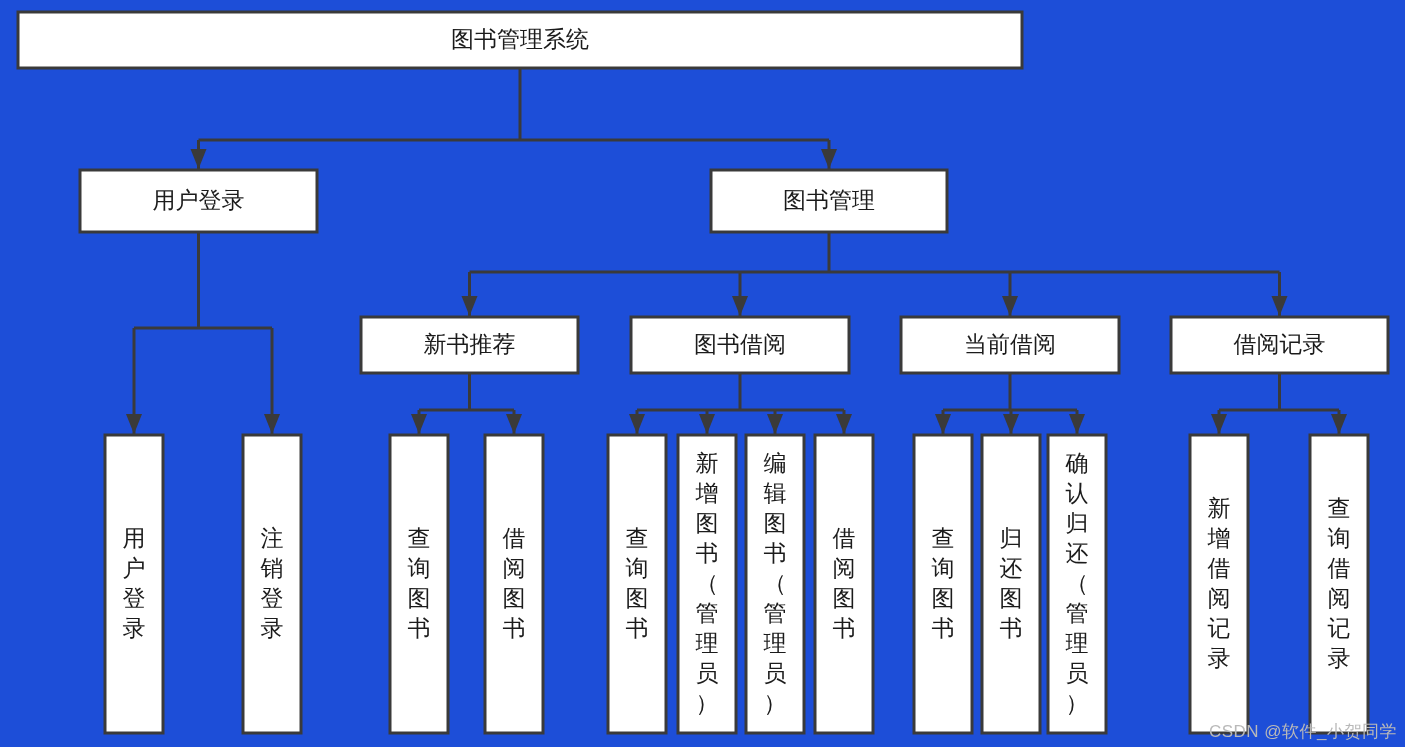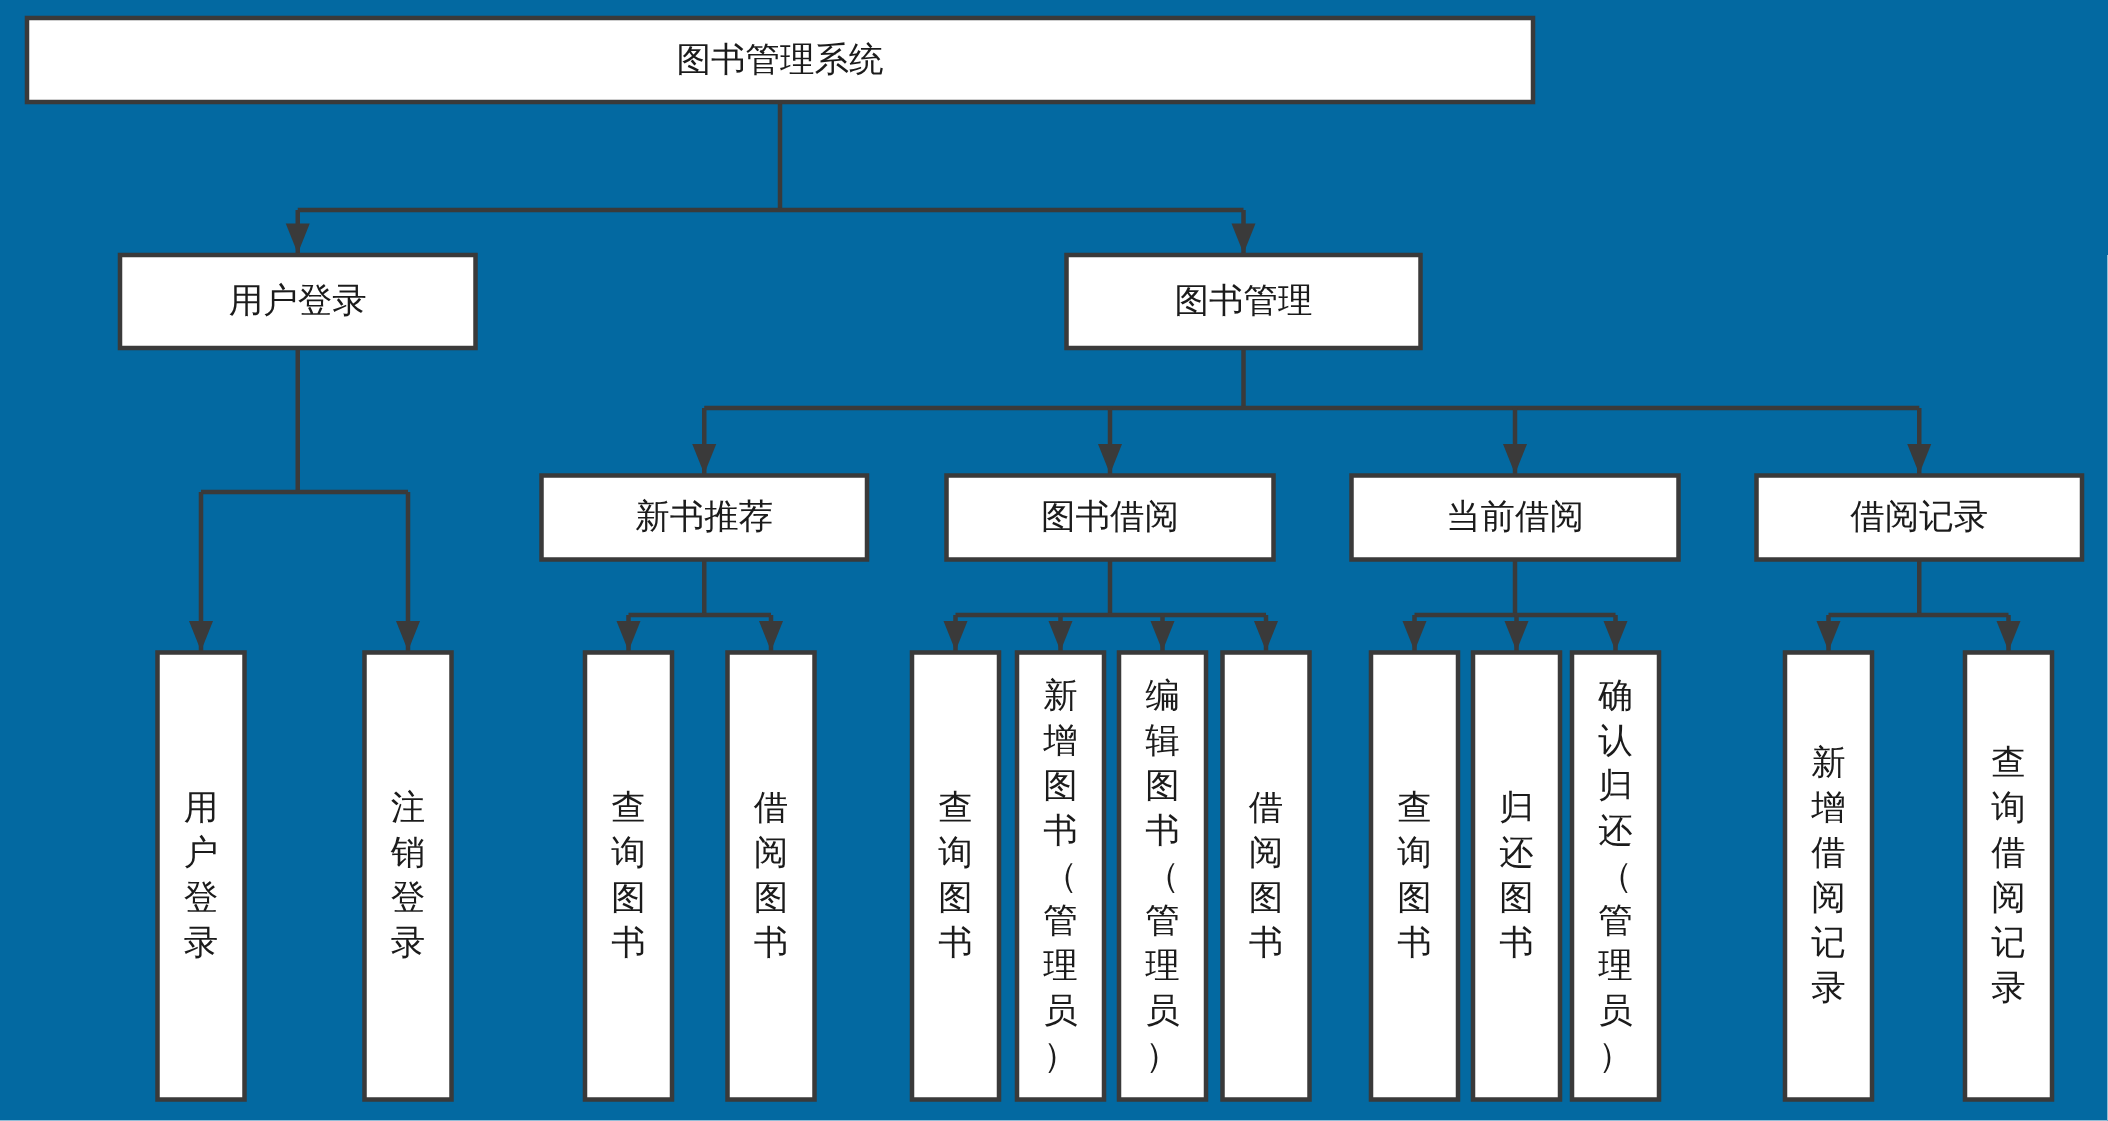--- a/index.html
+++ b/index.html
@@ -7,21 +7,21 @@
     padding: 0;
     background: #ffffff;
   }
   body {
     font-family: "Liberation Sans", "DejaVu Sans", sans-serif;
   }
   #diagram-root {
     position: relative;
     width: 1405px;
     height: 747px;
-    background: #0369a1;
+    background: #1d4ed8;
     overflow: hidden;
   }
   #tree-svg {
     position: absolute;
     left: 0;
     top: 0;
     width: 1405px;
     height: 747px;
   }
   .node-box {
@@ -195,13 +195,14 @@
       </g>
       <g>
         <rect x="1190" y="435" width="58" height="298" class="node-box"></rect>
         <text x="1219" y="516" class="node-label-vertical"><tspan x="1219" dy="0">新</tspan><tspan x="1219" dy="30">增</tspan><tspan x="1219" dy="30">借</tspan><tspan x="1219" dy="30">阅</tspan><tspan x="1219" dy="30">记</tspan><tspan x="1219" dy="30">录</tspan></text>
       </g>
       <g>
         <rect x="1310" y="435" width="58" height="298" class="node-box"></rect>
         <text x="1339" y="516" class="node-label-vertical"><tspan x="1339" dy="0">查</tspan><tspan x="1339" dy="30">询</tspan><tspan x="1339" dy="30">借</tspan><tspan x="1339" dy="30">阅</tspan><tspan x="1339" dy="30">记</tspan><tspan x="1339" dy="30">录</tspan></text>
       </g>
     </svg>
+  <div class="watermark">CSDN @软件_小贺同学</div>
 </div>
 
 </body></html>

